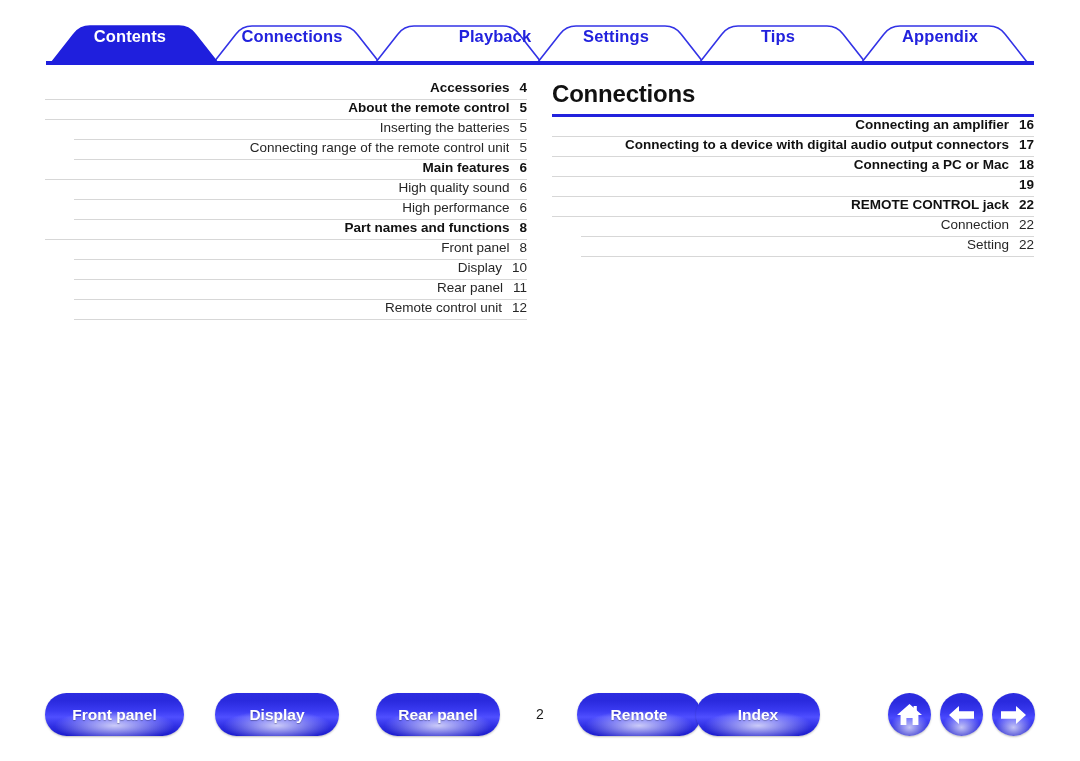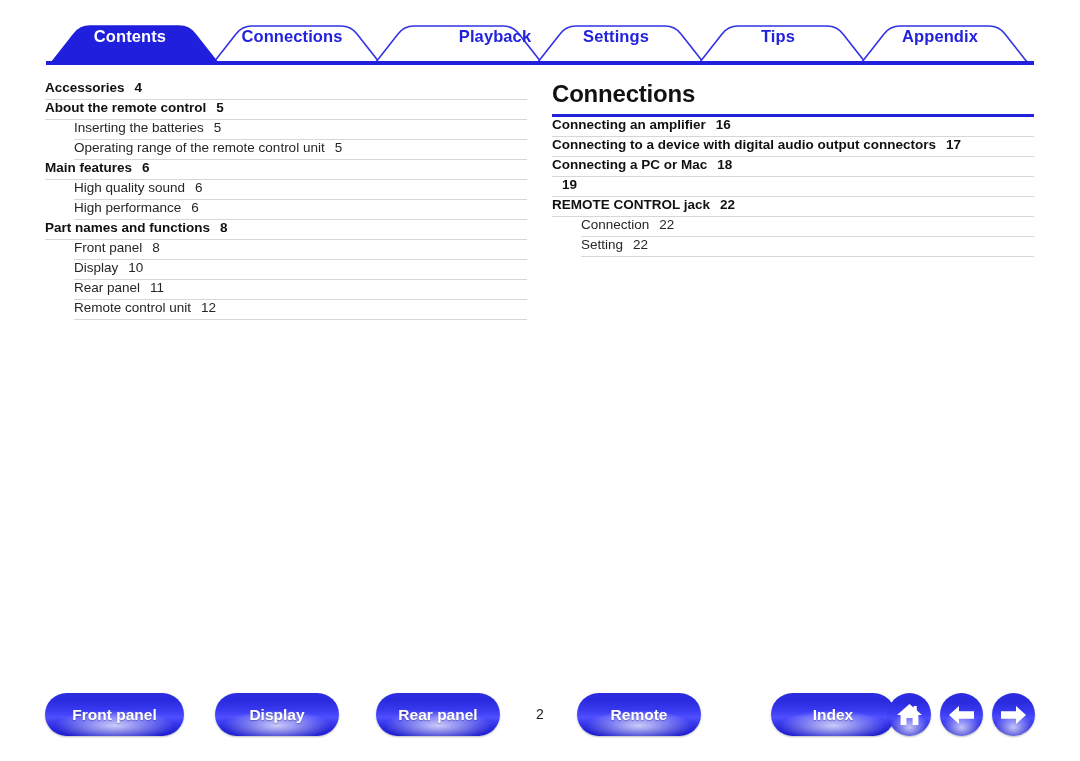--- a/index.html
+++ b/index.html
@@ -75,21 +75,21 @@
   }
 
   .toc-list {
     list-style: none;
     margin: 0;
     padding: 0;
   }
   .toc-row {
     display: flex;
     align-items: baseline;
-    justify-content: flex-start;
+    justify-content: flex-end;
     border-bottom: 1px solid #d7d7d7;
     box-sizing: border-box;
     cursor: pointer;
   }
   .toc-row .txt { white-space: nowrap; overflow: hidden; }
   .toc-row .pg  { flex: 0 0 auto; padding-left: 10px; }
 
   
   .toc-row.lv1 {
     height: 20px;
@@ -216,21 +216,21 @@
       </li>
       <li class="toc-row lv1">
         <span class="txt">About the remote control</span>
         <span class="pg">5</span>
       </li>
       <li class="toc-row lv2">
         <span class="txt">Inserting the batteries</span>
         <span class="pg">5</span>
       </li>
       <li class="toc-row lv2">
-        <span class="txt">Operating range of the remote control unit</span>
+        <span class="txt">Connecting range of the remote control unit</span>
         <span class="pg">5</span>
       </li>
       <li class="toc-row lv1">
         <span class="txt">Main features</span>
         <span class="pg">6</span>
       </li>
       <li class="toc-row lv2">
         <span class="txt">High quality sound</span>
         <span class="pg">6</span>
       </li>
@@ -305,21 +305,21 @@
   </div>
   <div class="pill" style="left:376px; width:124px;">
     <span>Rear panel</span>
   </div>
 
   <div id="page-number">2</div>
 
   <div class="pill" style="left:577px; width:124px;">
     <span>Remote</span>
   </div>
-  <div class="pill" style="left:771px; width:124px;text-align:right;">
+  <div class="pill" style="left:696px; width:124px;text-align:right;">
     <span>Index</span>
   </div>
 
   <div class="circle" style="left:888px;">
     <svg width="27" height="25" viewBox="0 0 27 25">
       <path d="M13.5 2 L26 13 L22.4 13 L22.4 23 L16.6 23 L16.6 16 L10.4 16 L10.4 23 L4.6 23 L4.6 13 L1 13 Z" fill="#ffffff"></path>
       <rect x="17.6" y="4.0" width="3.2" height="5.2" fill="#ffffff"></rect>
     </svg>
   </div>
 

